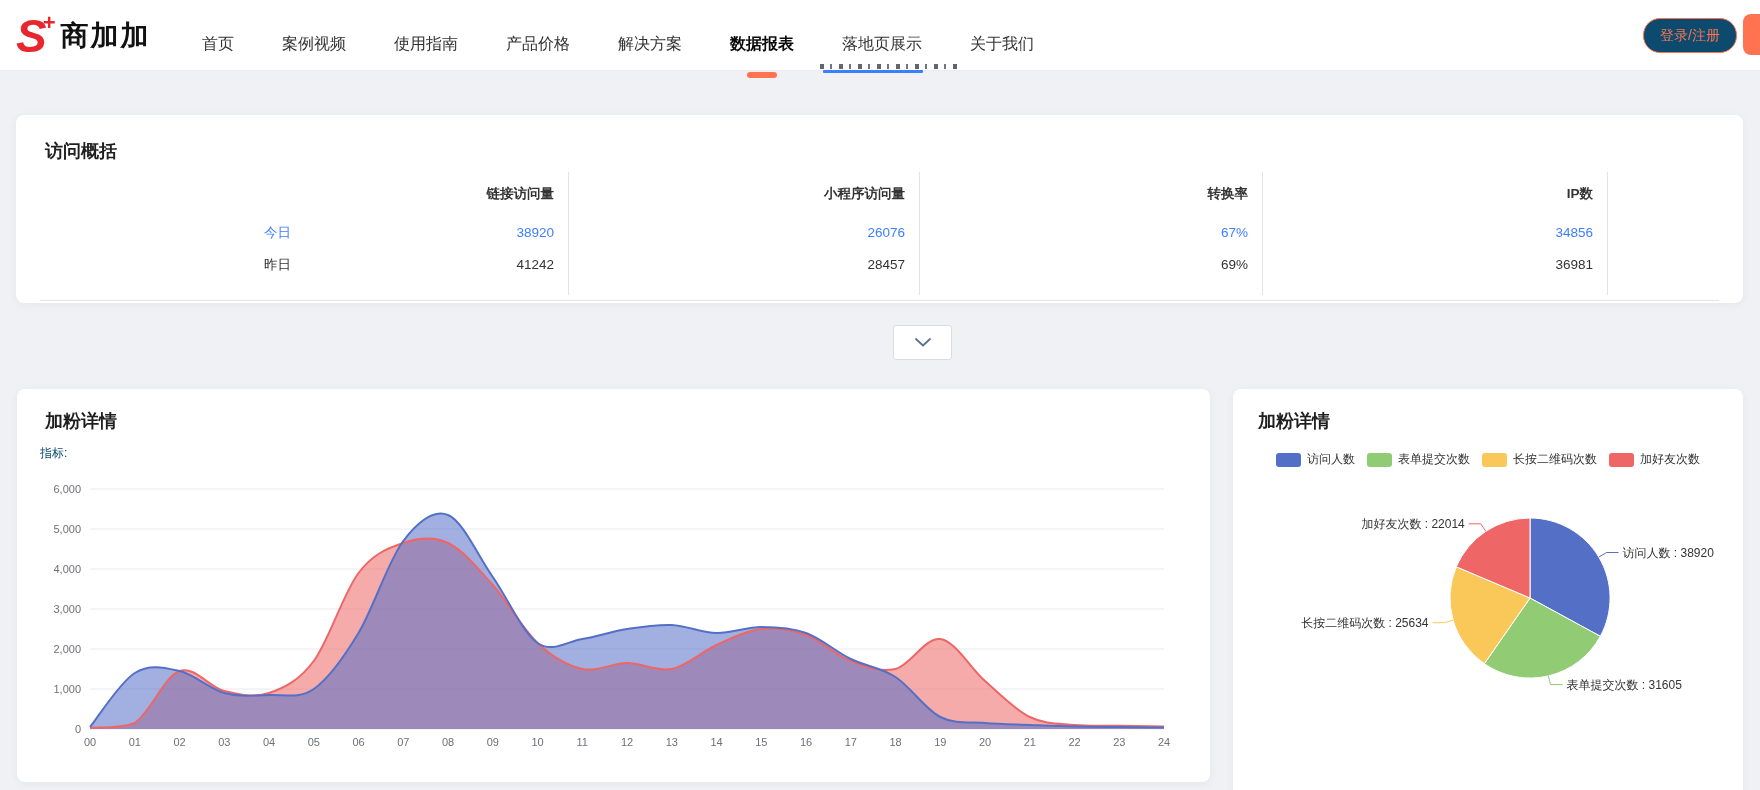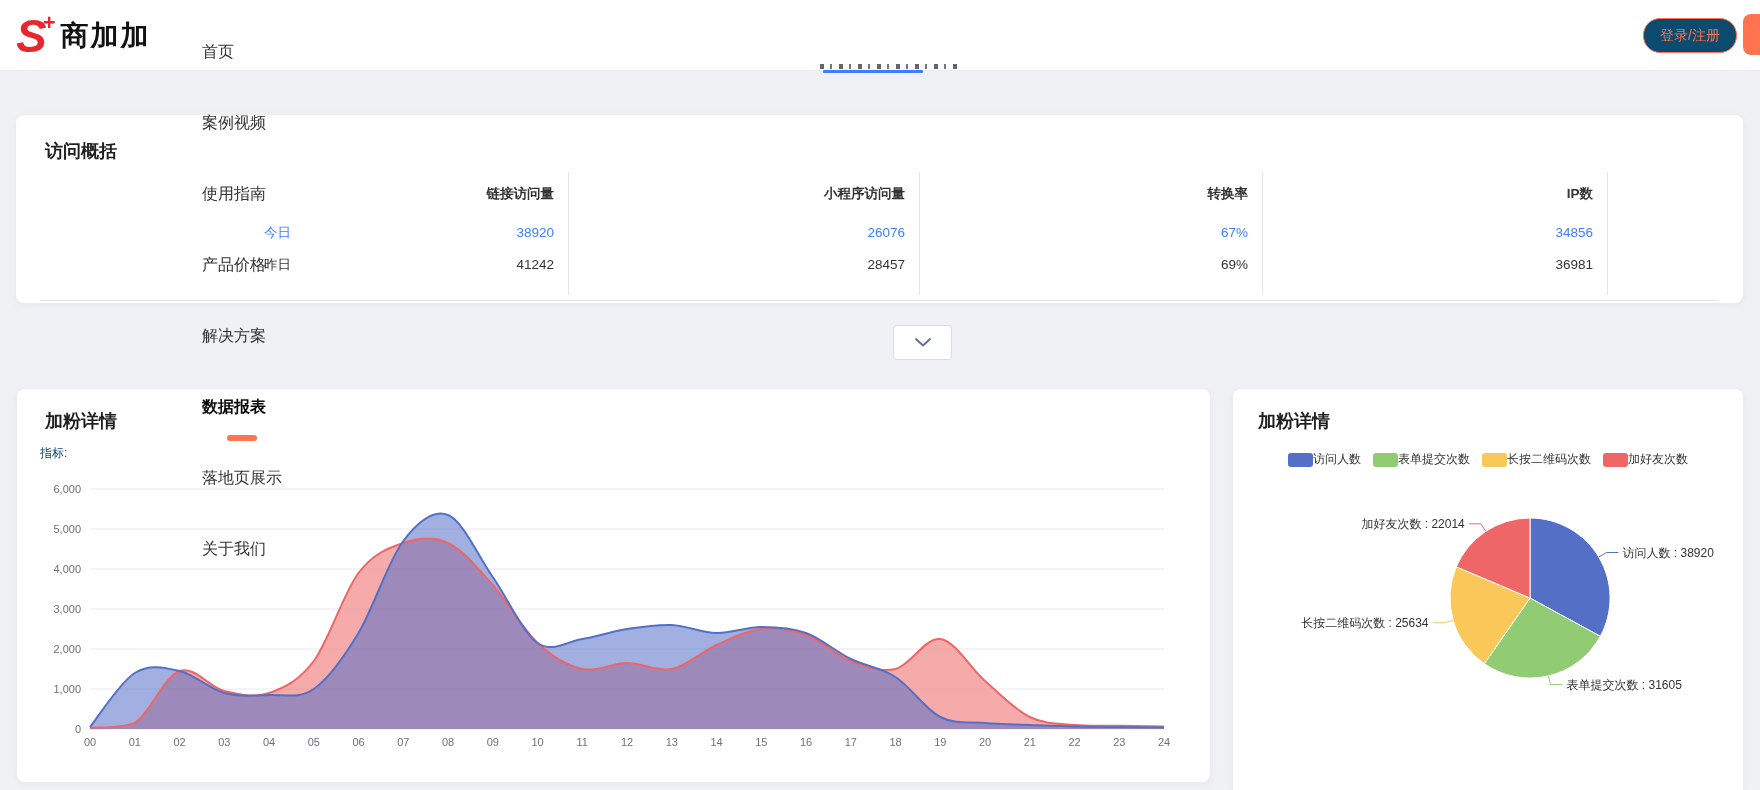--- a/index.html
+++ b/index.html
@@ -5,21 +5,21 @@
   * { margin:0; padding:0; box-sizing:border-box; }
   body { font-family:"Liberation Sans","DejaVu Sans",sans-serif; background:#e9eaee; }
   .page { position:relative; width:1760px; height:790px; background:#f0f1f5; overflow:hidden; }
 
   
   .topnav { position:absolute; left:0; top:0; width:1760px; height:71px; background:#fff; border-bottom:1px solid #ececf0; z-index:5; }
   .logo { position:absolute; left:16px; top:0; height:71px; display:flex; align-items:center; }
   .logo-s { font-size:46px; font-weight:800; color:#e8262d; line-height:1; font-style:italic; letter-spacing:-2px; }
   .logo-plus { font-size:22px; font-weight:800; color:#e8262d; line-height:1; margin:-26px 0 0 -2px; }
   .logo-text { font-size:28px; font-weight:900; color:#111; margin-left:5px; letter-spacing:2px; }
-  .nav-items { position:absolute; left:202px; top:16px; height:71px; display:flex;flex-direction:column; }
+  .nav-items { position:absolute; left:202px; top:8px; height:71px; display:flex; }
   .nav-item { position:relative; height:71px; line-height:71px; font-size:16px; color:#333; margin-right:48px; cursor:pointer; white-space:nowrap; }
   .nav-item.active { font-weight:700; color:#0a0a0a; }
   .nav-pill { position:absolute; left:50%; bottom:1px; transform:translateX(-50%); width:30px; height:6px; border-radius:3px; background:#FF7350; }
   .login-btn { position:absolute; right:23px; top:18px; width:94px; height:35px; border:1px solid #FF7350; border-radius:17px; background:#0c4a6e; color:#FF7350; font-size:14px; font-family:inherit; cursor:pointer; }
   .side-tab { position:absolute; right:0; top:14px; width:17px; height:41px; background:#FF7350; border-radius:8px 0 0 8px; cursor:pointer; }
 
   
   .clipped-strip { position:absolute; left:818px; top:60px; width:145px; height:13px; z-index:6; }
   .frag-marks { position:absolute; left:2px; top:4px; width:138px; height:5px;
     background:repeating-linear-gradient(90deg,#3a3f4a 0 4px,transparent 4px 10px, #4a5568 10px 12px, transparent 12px 19px); opacity:.8; }
@@ -45,21 +45,21 @@
   .ov-row.data { margin-top:3px; }
   .ov-row.data .cell { line-height:29px; height:29px; }
   .ov-row.hl .cell, .ov-row.hl .row-label { color:#3D7EFF; }
   .row-label { position:absolute; left:248px; top:0; font-size:13.5px; color:#333; }
   .v-div { position:absolute; top:57px; width:1px; height:123px; background:#e2e2e8; }
   .ov-divider { position:absolute; left:24px; right:24px; top:185px; height:1px; background:#e3e3e9; }
   .expand-btn { position:absolute; left:877px; top:210px; width:59px; height:35px; background:#fff; border:1px solid #dcdcdc; border-radius:3px; cursor:pointer; display:flex; align-items:center; justify-content:center; }
 
   
   .legend { position:absolute; left:0; top:62px; width:510px; display:flex; justify-content:center; align-items:center; gap:12px; }
-  .legend-item { display:flex; align-items:center; cursor:pointer; }
+  .legend-item { display:flex; align-items:center; gap:6px; cursor:pointer; }
   .legend-swatch { width:25px; height:14px; border-radius:3px; }
   .legend-label { font-size:12px; color:#333; }
 
   svg.chart { position:absolute; left:0; top:0; }
   svg text { font-family:"Liberation Sans","DejaVu Sans",sans-serif; }
 </style>
 </head>
 <body>
 
 <div class="page">

